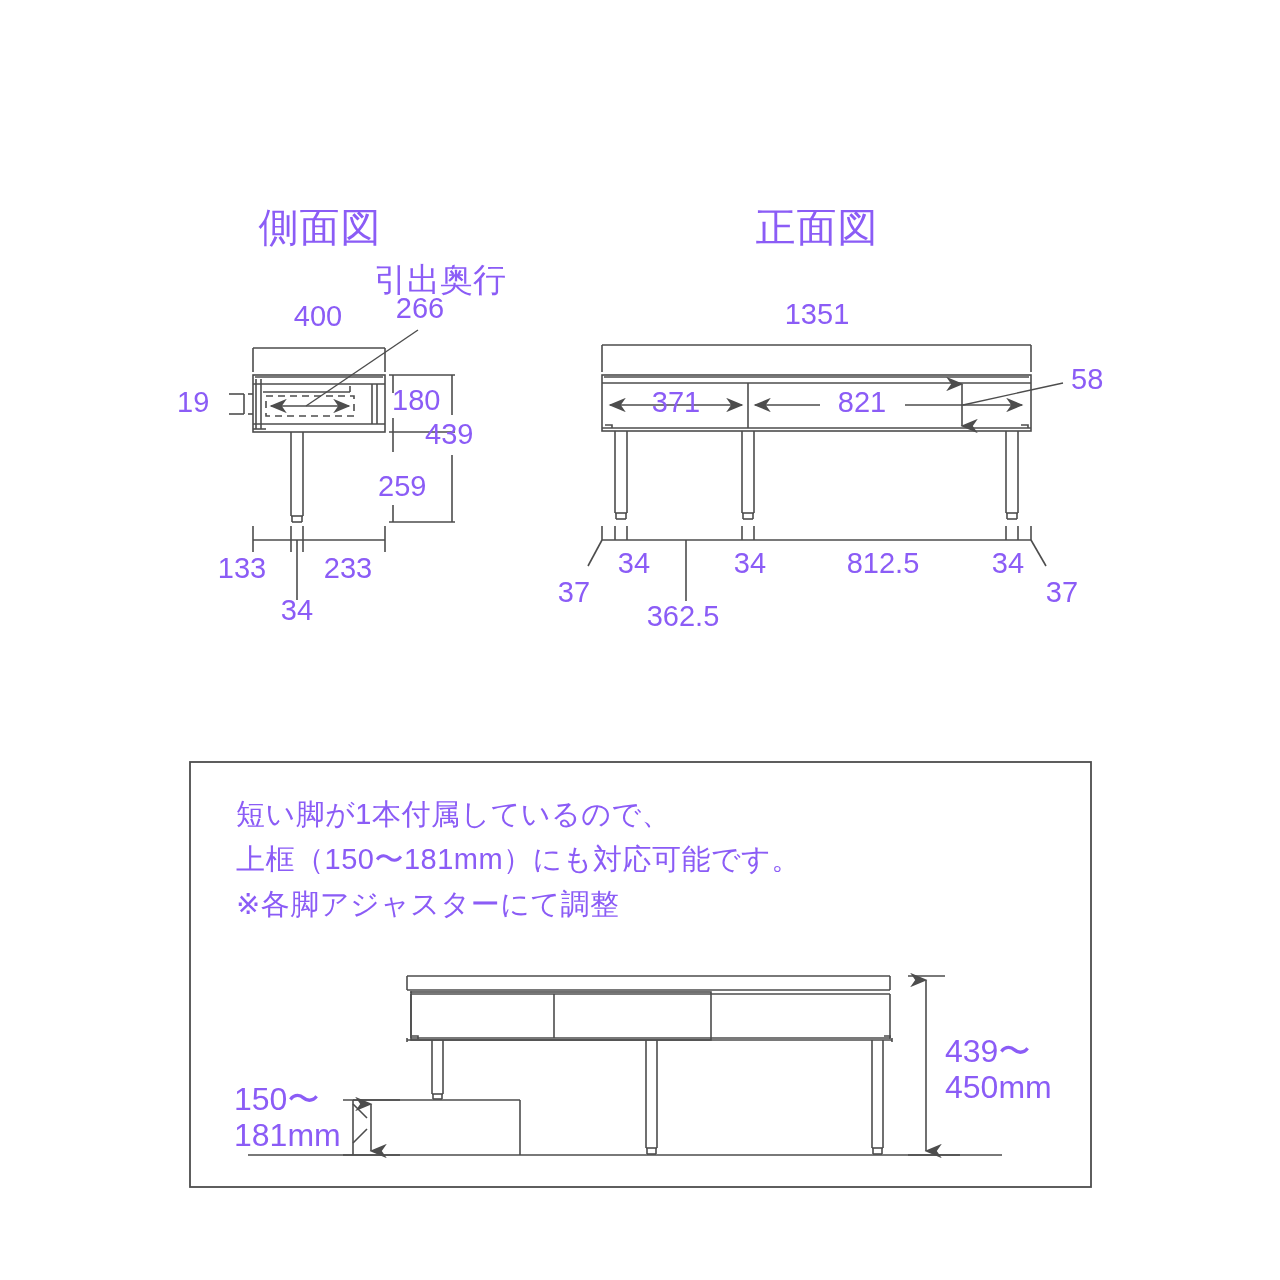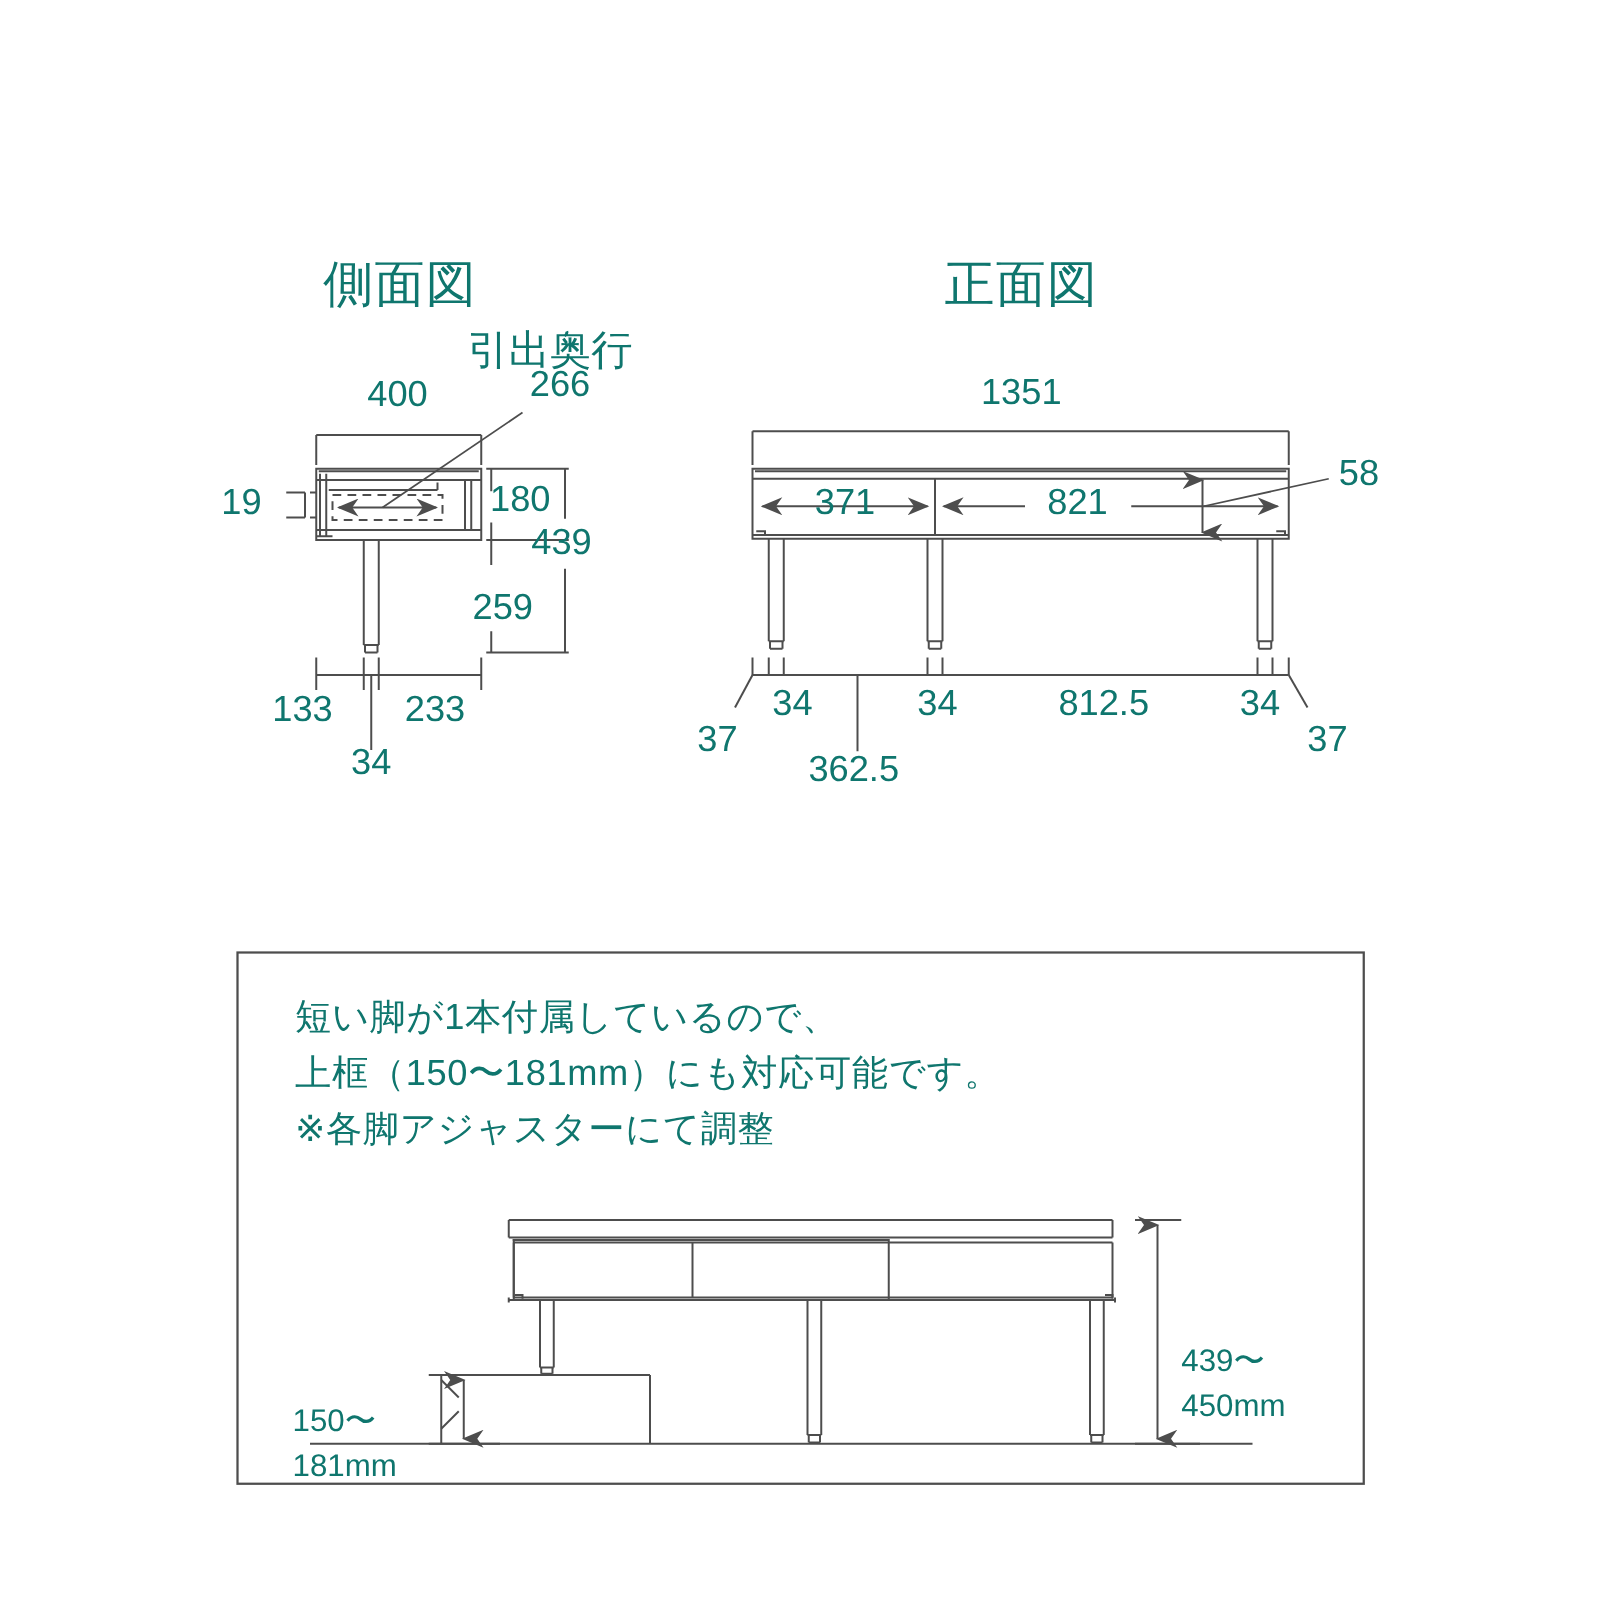--- a/index.html
+++ b/index.html
@@ -8,26 +8,26 @@
     background:#ffffff;
     font-family:"Liberation Sans","DejaVu Sans",sans-serif;
     color:#4a4a4a;
     position:relative;
     overflow:hidden;
   }
   #sheet{position:absolute;left:0;top:0;width:1280px;height:1280px;}
   .vtext{
     position:absolute;
     white-space:pre;
-    color:#0f766e;
+    color:#8b5cf6;
     font-family:"Liberation Sans","DejaVu Sans",sans-serif;
   }
   .title{font-size:40px;letter-spacing:1px;}
   .dim{font-size:29px;letter-spacing:0px;}
-  .dimsm{font-size:25px;margin-top:42px;}
+  .dimsm{font-size:32px;}
   .lead{font-size:33px;}
   .note{font-size:29px;line-height:1.0;letter-spacing:0.5px;}
   .ctr{transform:translateX(-50%);}
 </style>
 </head>
 <body>
 
 <svg id="sheet" viewBox="0 0 1280 1280" xmlns="http://www.w3.org/2000/svg">
 
   <defs>
@@ -277,21 +277,21 @@
         <path d="M926,980 L926,1151" marker-start="url(#arrUp)" marker-end="url(#arrDown)"></path>
       </g>
     </g>
 
   </g>
 </svg>
 
 <div class="vtext title ctr" style="left:320px;top:200px;">側面図</div>
 
 <div class="vtext lead ctr" style="left:440px;top:258px;">引出奥行</div>
-<div class="vtext dim ctr" style="left:420px;top:292px;margin-left:28px;">266</div>
+<div class="vtext dim ctr" style="left:420px;top:292px;">266</div>
 
 <div class="vtext dim ctr" style="left:318px;top:300px;">400</div>
 
 <div class="vtext dim" style="left:177px;top:386px;">19</div>
 
 <div class="vtext dim" style="left:392px;top:384px;">180</div>
 
 <div class="vtext dim" style="left:425px;top:418px;">439</div>
 
 <div class="vtext dim" style="left:378px;top:470px;">259</div>

